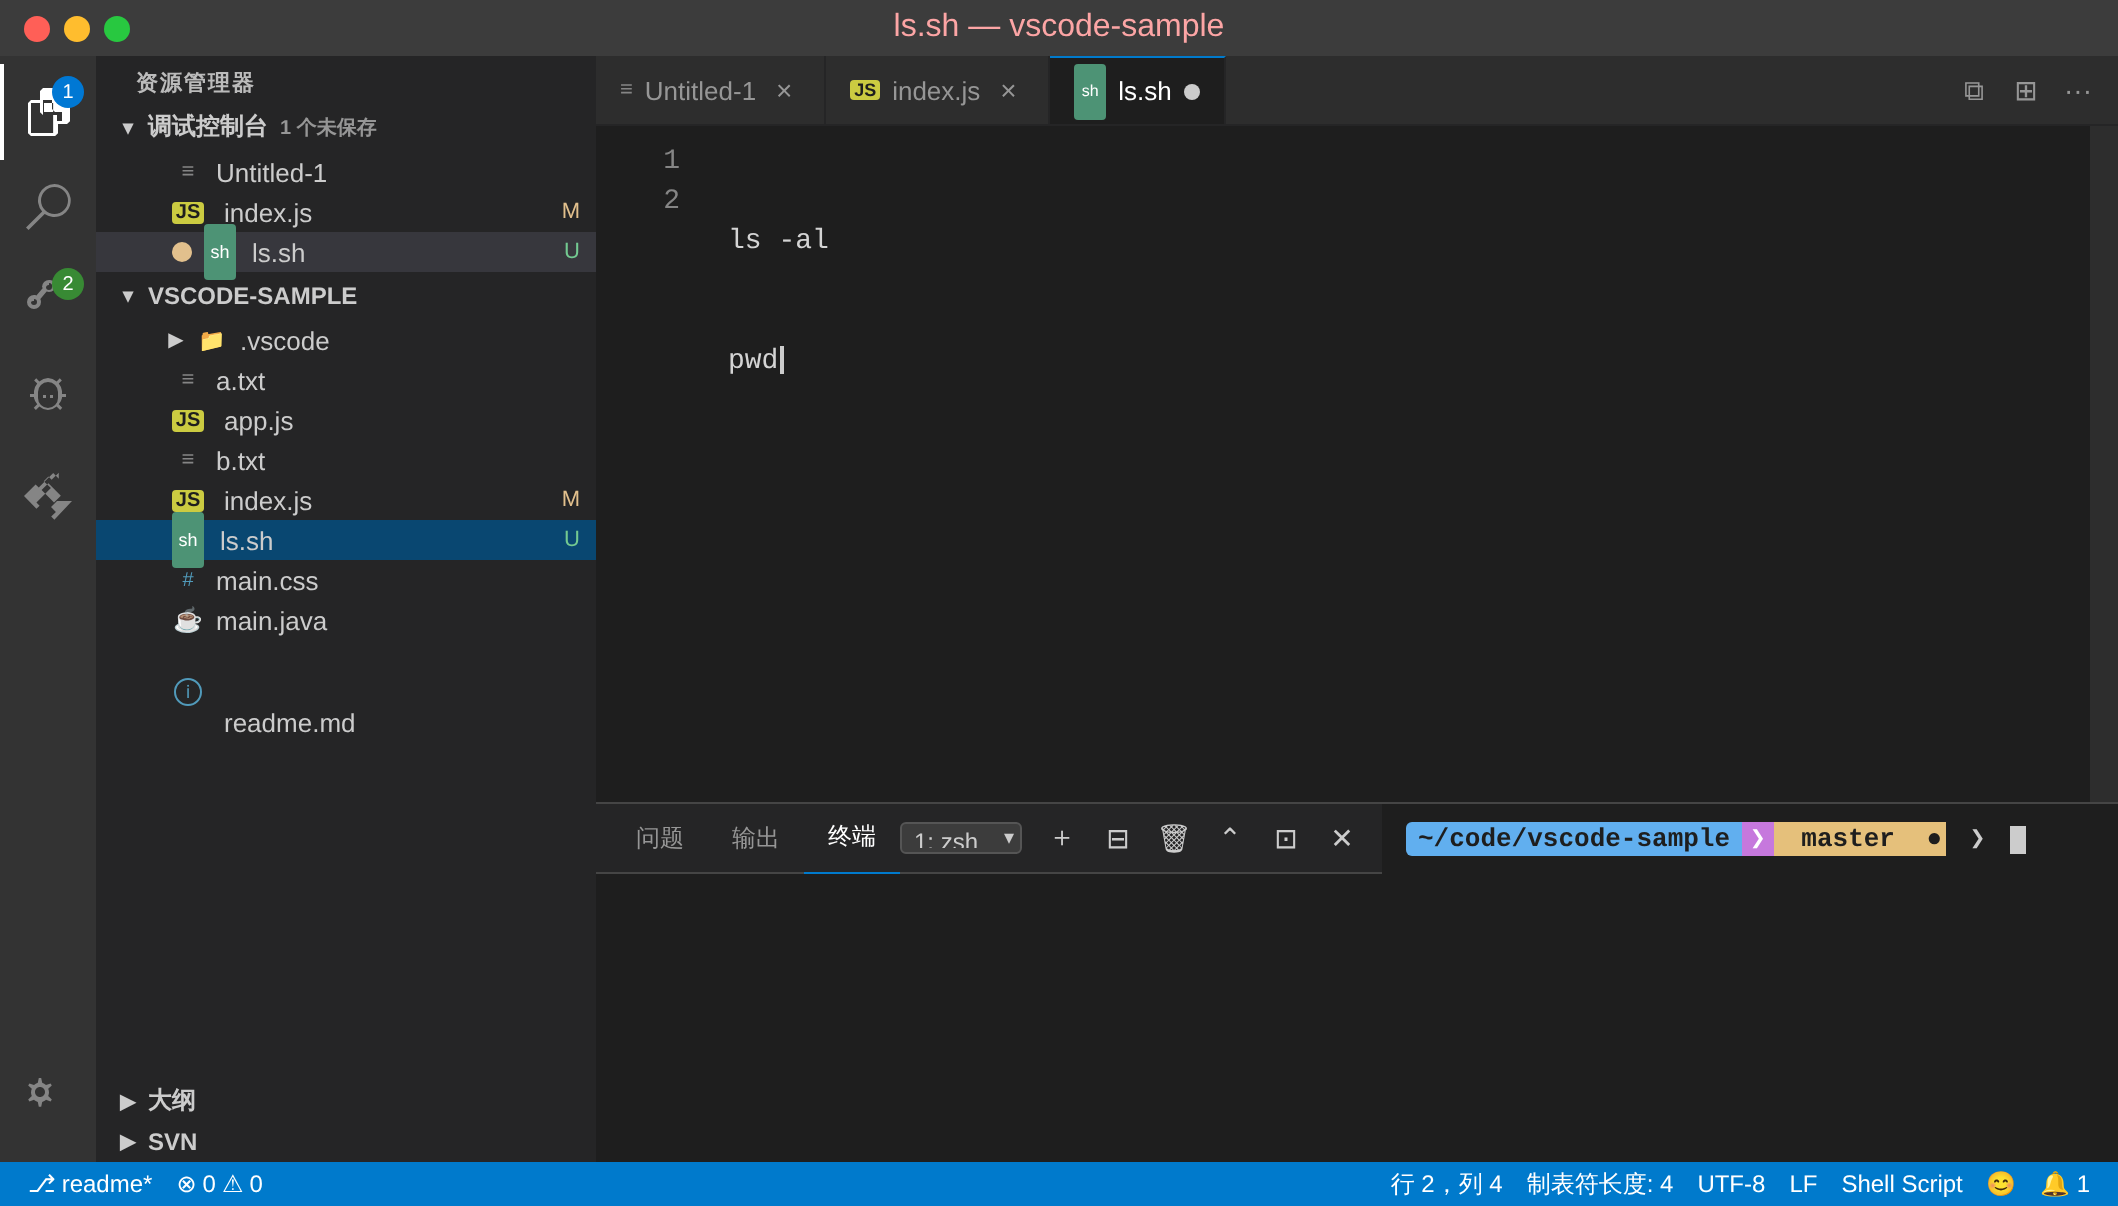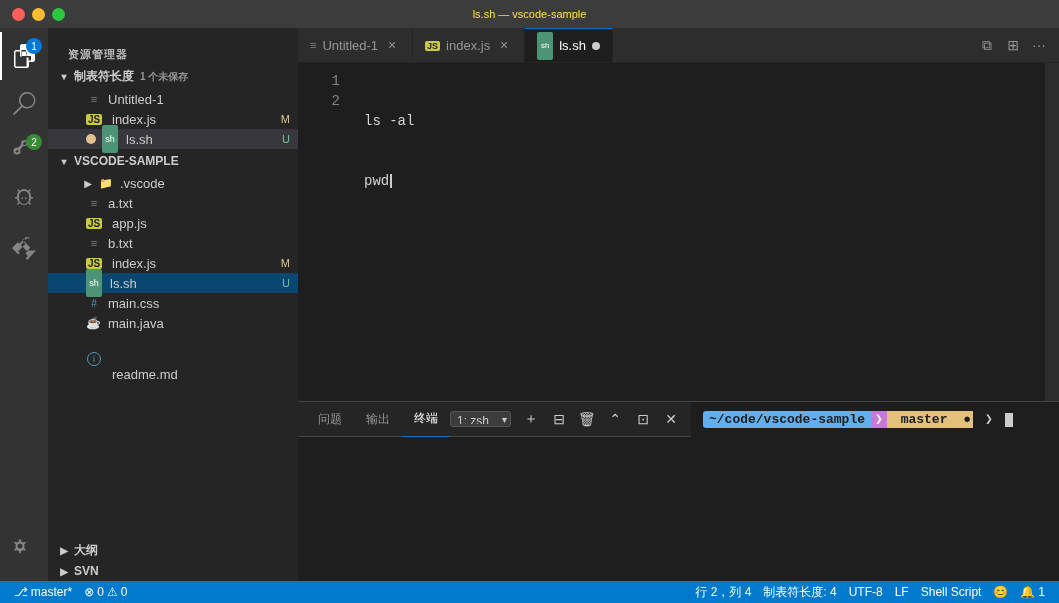--- a/index.html
+++ b/index.html
@@ -32,22 +32,22 @@
     }
     .tb-btn {
       width: 13px;
       height: 13px;
       border-radius: 50%;
     }
     .tb-close { background: #ff5f57; }
     .tb-min { background: #ffbd2e; }
     .tb-max { background: #28c840; }
     .titlebar-title {
-      font-size: 11px;
-      color: #fde047;
+      font-size: 16px;
+      color: #fca5a5;
     }
     
     .main-area {
       display: flex;
       flex: 1;
       overflow: hidden;
     }
     
     .activity-bar {
       width: 48px;
@@ -98,21 +98,21 @@
       background: #252526;
       overflow-y: auto;
       flex-shrink: 0;
       display: flex;
       flex-direction: column;
     }
     .sidebar-title {
       font-size: 11px;
       font-weight: 700;
       color: #bbbbbb;
-      padding: 19px 20px 4px;
+      padding: 6px 20px 4px;
       letter-spacing: 1px;
       text-transform: uppercase;
     }
     .sidebar-section {
       padding: 2px 0;
     }
     .sidebar-group-header {
       display: flex;
       align-items: center;
       padding: 2px 8px;
@@ -443,21 +443,21 @@
           </svg>
       </div>
     </div>
   </div>
 
   <div class="sidebar">
     <div class="sidebar-title">资源管理器</div>
 
     <div class="sidebar-group-header">
       <span class="chevron">▾</span>
-      <span>制表符长度</span>
+      <span>调试控制台</span>
       <span style="margin-left:6px;font-size:10px;color:#969696;">1 个未保存</span>
     </div>
     <div class="sidebar-section">
       <div class="file-item" style="padding-left:38px;">
         <div class="file-icon txt-icon">≡</div>
         <span>Untitled-1</span>
       </div>
       <div class="file-item" style="padding-left:38px;">
         <div class="file-icon">
             <span class="js-icon">JS</span>
@@ -612,21 +612,21 @@
           <span class="prompt-path">~/code/vscode-sample</span><span class="prompt-git-sep" style="background:#c678dd;color:white;padding:1px 4px;">❯</span><span class="prompt-git"> master </span><span class="prompt-dot">●</span><span class="prompt-arrow"> ❯</span> <span style="display:inline-block;width:8px;height:14px;background:#cccccc;vertical-align:middle;"></span>
         </div>
       </div>
     </div>
   </div>
 </div>
 
 <div class="status-bar">
   <div class="status-item">
     <span>⎇</span>
-    <span>master*</span>
+    <span>readme*</span>
   </div>
   <div class="status-item">
     <span>⊗</span>
     <span>0</span>
     <span>⚠</span>
     <span>0</span>
   </div>
   <div class="status-spacer"></div>
   <div class="status-item">
     <span>行 2，列 4</span>

